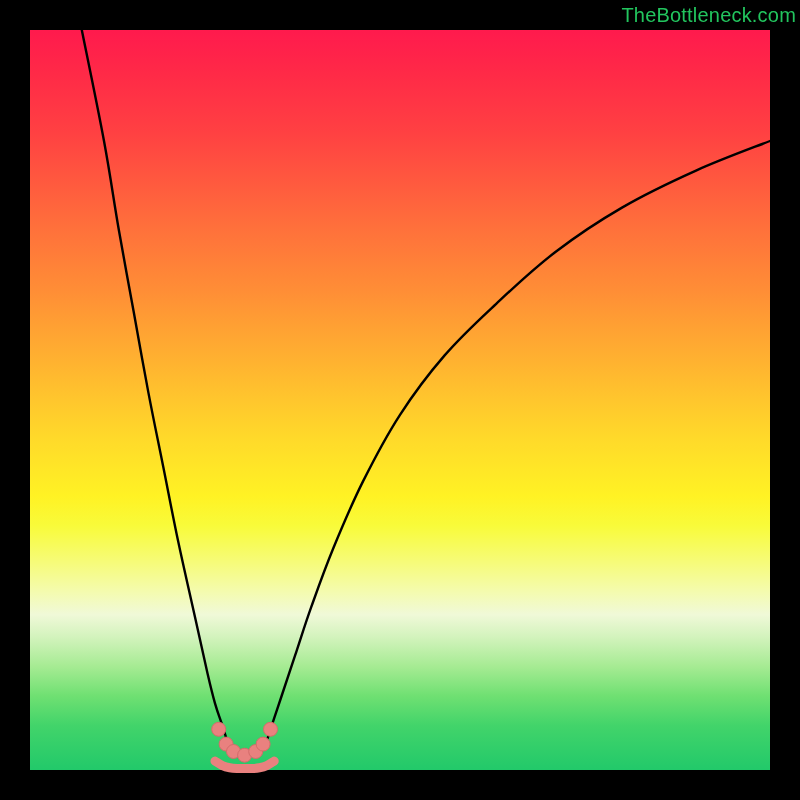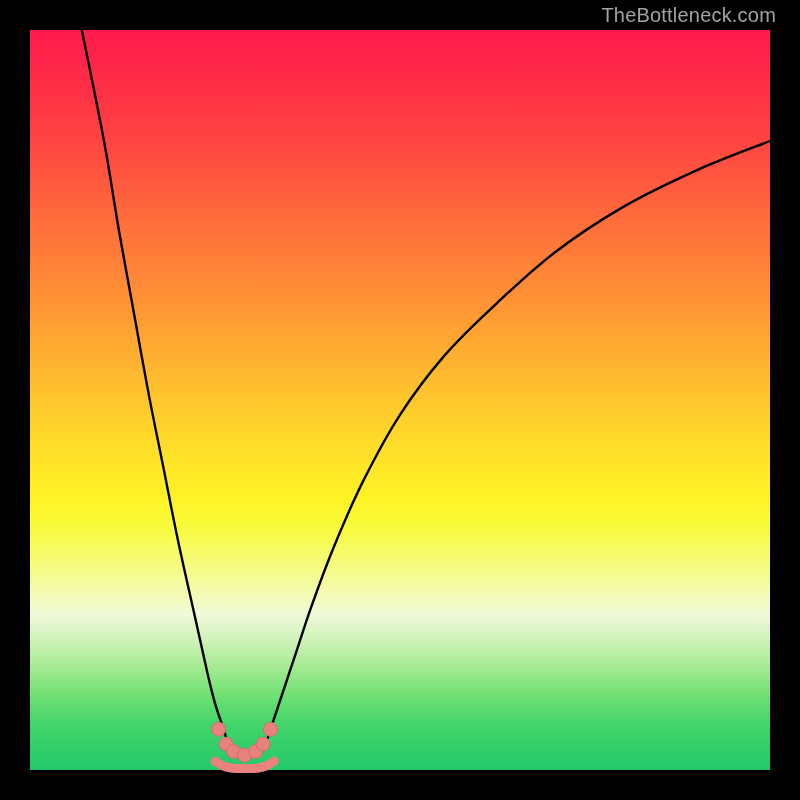--- a/index.html
+++ b/index.html
@@ -49,22 +49,22 @@
     position: absolute;
     left: 0;
     top: 0;
     width: 740px;
     height: 740px;
     overflow: visible;
   }
   .watermark {
     position: absolute;
     top: 4px;
-    right: 24px;
-    color: #a3a3a3;
+    right: 4px;
+    color: #22c55e;
     font-size: 20px;
     font-weight: 500;
     letter-spacing: 0.2px;
     user-select: none;
     margin-left: 8px;
   }
 </style>
 </head>
 <body>
 

